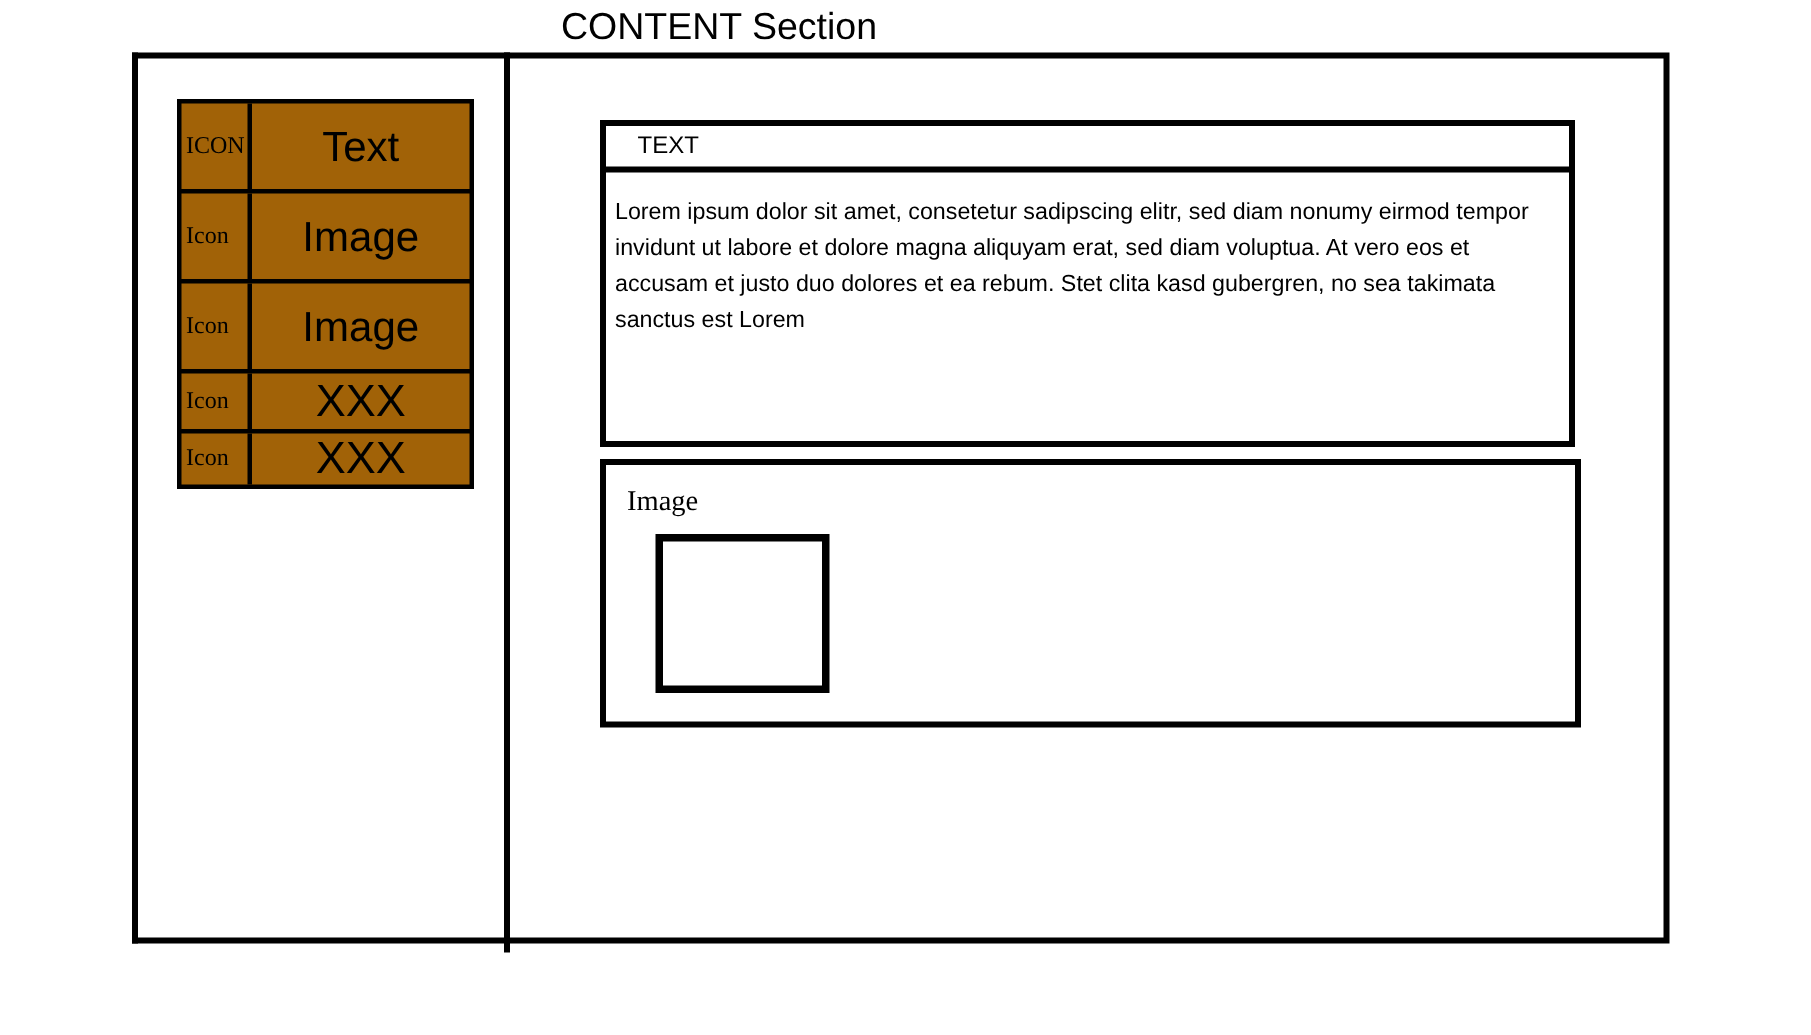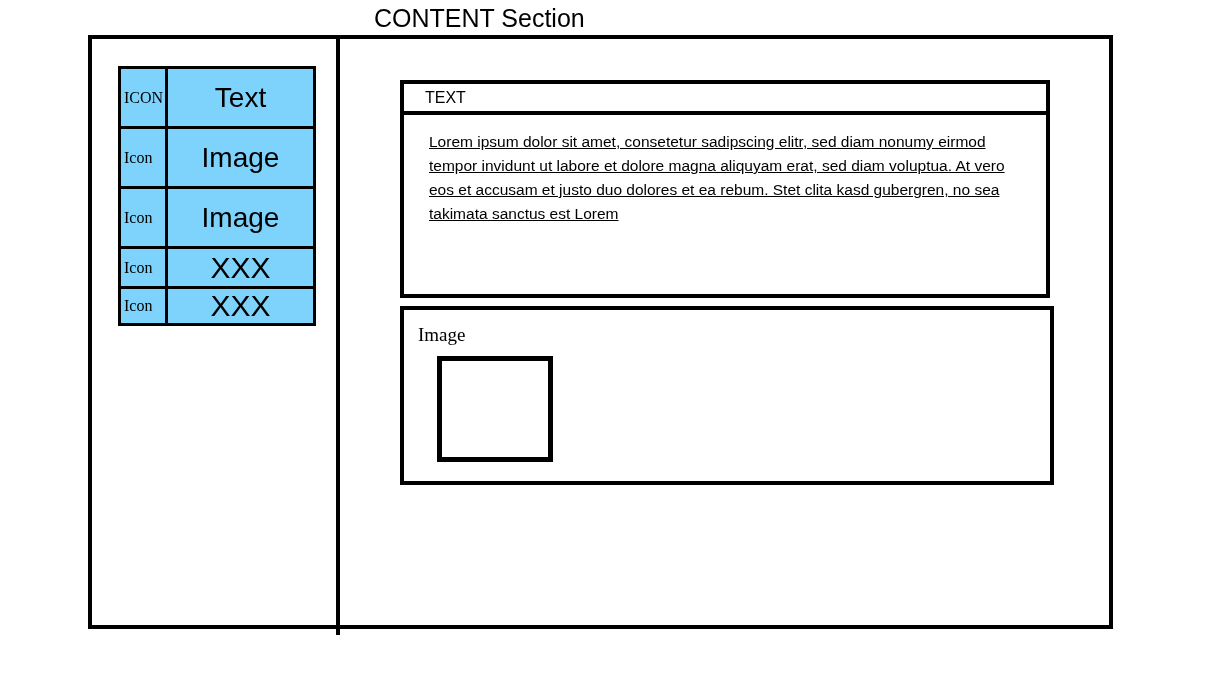--- a/index.html
+++ b/index.html
@@ -66,21 +66,21 @@
     left: 118px;
     top: 66px;
     width: 198px;
   }
   .menu-row {
     display: flex;
     align-items: stretch;
     box-sizing: border-box;
     border: 3px solid #000000;
     border-bottom-width: 0;
-    background: #7dd3fc;
+    background: #a16207;
   }
   .menu-row:last-child { border-bottom-width: 3px; }
   .menu-row.tall  { height: 60px; }
   .menu-row.short { height: 40px; }
 
   .menu-icon {
     box-sizing: border-box;
     width: 47px;
     flex: 0 0 47px;
     border-right: 3px solid #000000;
@@ -120,22 +120,21 @@
     box-sizing: border-box;
     border-bottom: 4px solid #000000;
     display: flex;
     align-items: center;
     padding-left: 21px;
     font-family: "Liberation Sans", sans-serif;
     font-size: 16px;
     color: #000;
   }
   #text-card-body {
-    padding: 15px 18px 0 25px;
-    text-decoration: underline;
+    padding: 15px 18px 0 6px;
   }
   #body-paragraph {
     margin: 0;
     font-family: "Liberation Sans", sans-serif;
     font-size: 15.5px;
     line-height: 24px;
     color: #000;
     text-align: left;
   }
 

